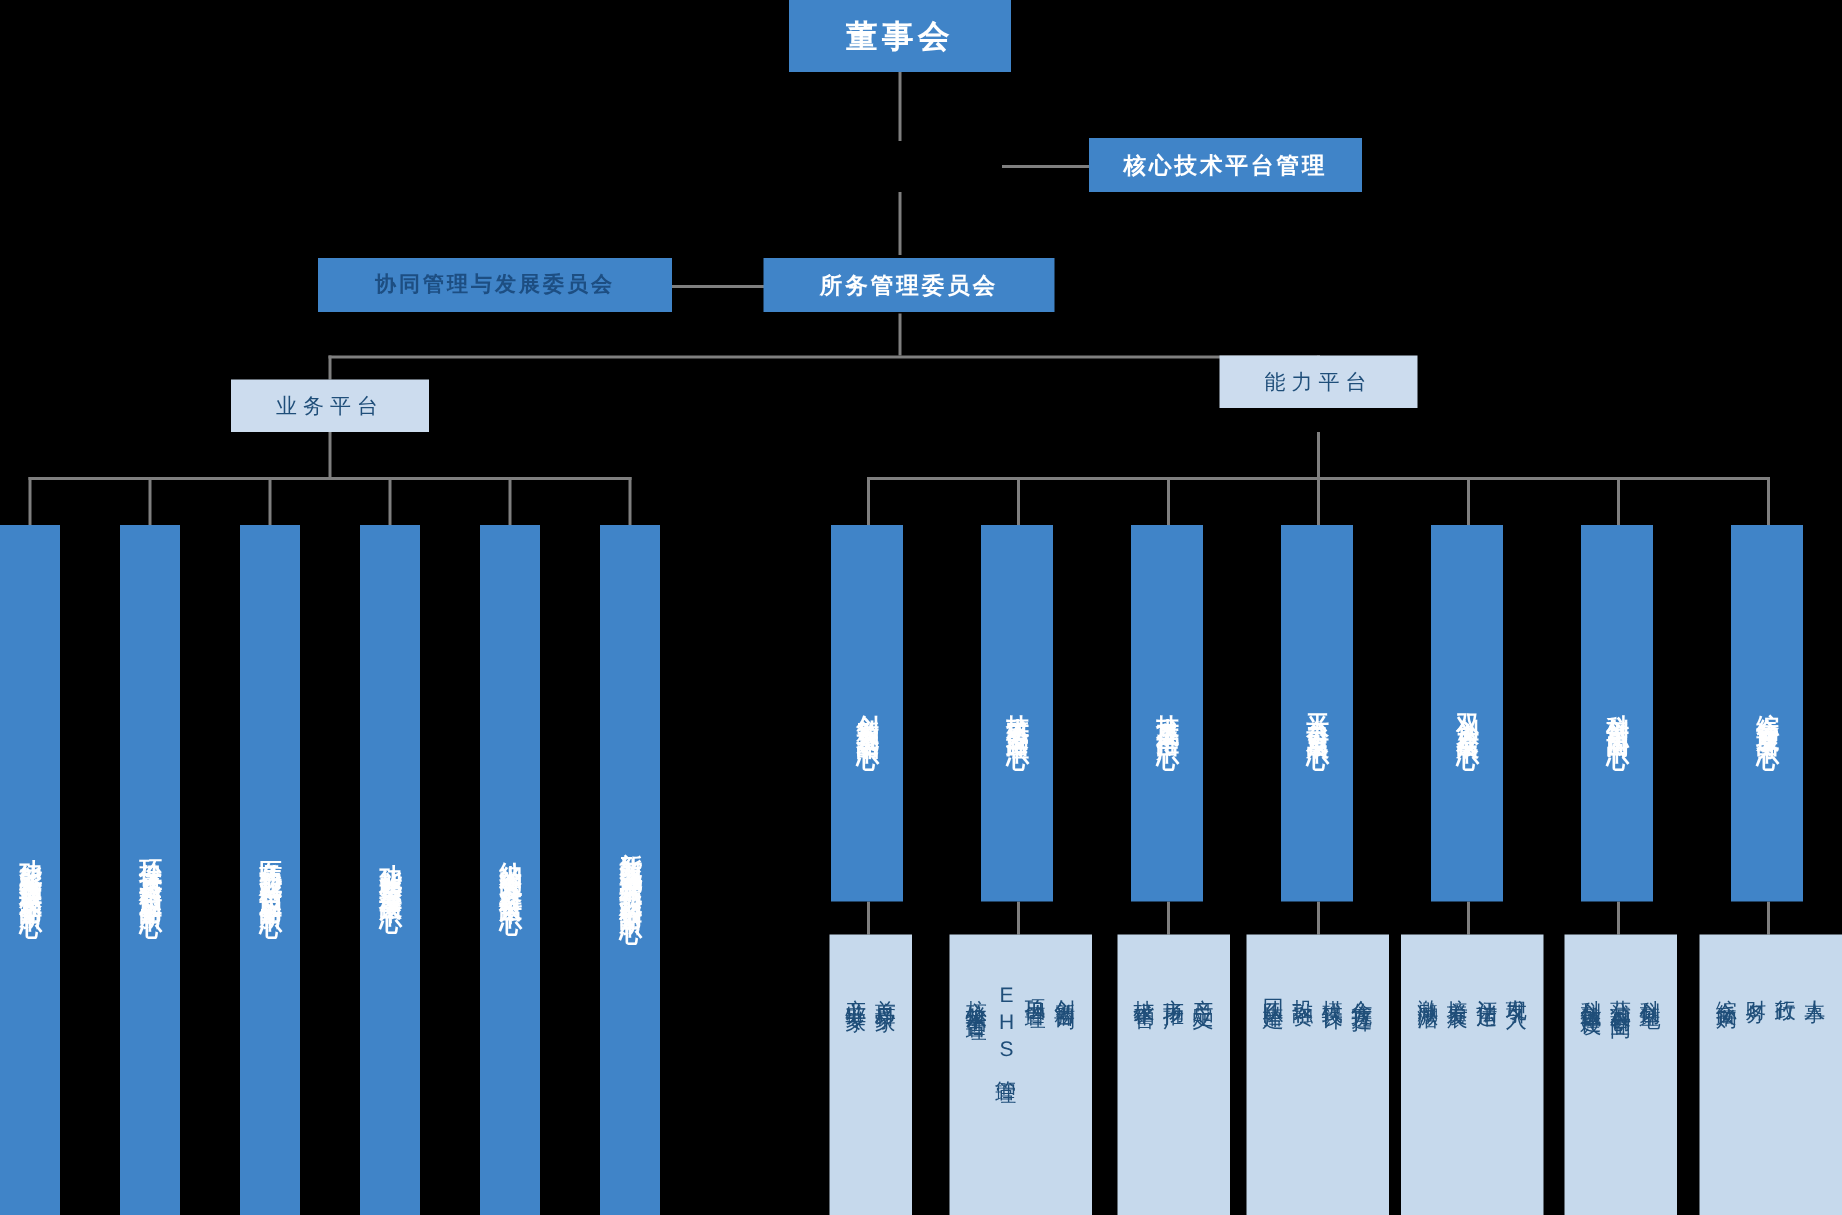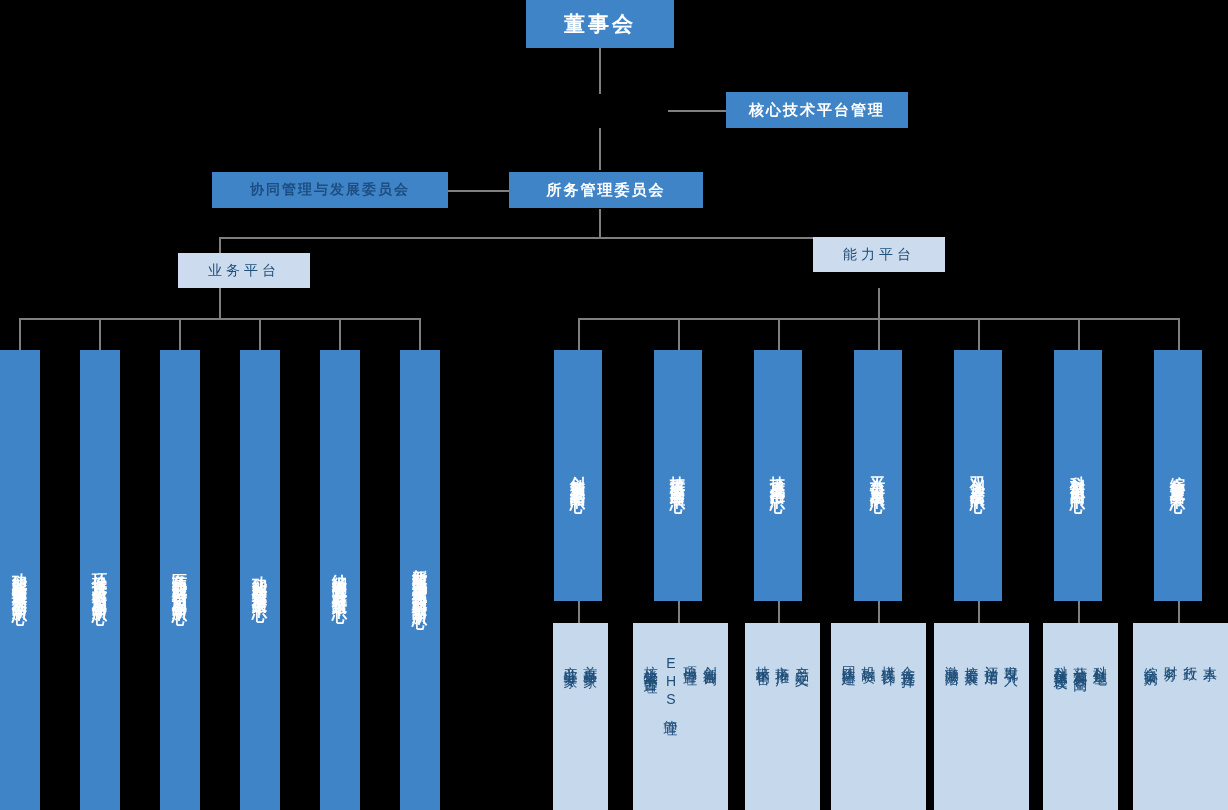--- a/index.html
+++ b/index.html
@@ -131,21 +131,21 @@
 
   <div class="node top" style="left:526px;top:0px;width:148px;height:48px;">董事会</div>
 
 
   <div class="node lvl2" style="left:726px;top:92px;width:182px;height:36px;">核心技术平台管理</div>
 
   <div class="node lvl2" style="left:509px;top:172px;width:194px;height:36px;">所务管理委员会</div>
 
   <div class="node lvl3 alt" style="left:212px;top:172px;width:236px;height:36px;">协同管理与发展委员会</div>
 
-  <div class="plat" style="left:154px;top:253px;width:132px;height:35px;margin-left:24px;">业务平台</div>
+  <div class="plat" style="left:154px;top:253px;width:132px;height:35px;">业务平台</div>
 
   <div class="plat" style="left:813px;top:237px;width:132px;height:35px;">能力平台</div>
 
   <div class="vnode" style="left:0px;top:350px;width:40px;height:460px;">
     <span>功能聚合物薄膜技术创新中心</span>
   </div>
   <div class="vnode" style="left:80px;top:350px;width:40px;height:460px;">
     <span>环保技术与材料应用创新中心</span>
   </div>
   <div class="vnode" style="left:160px;top:350px;width:40px;height:460px;">

